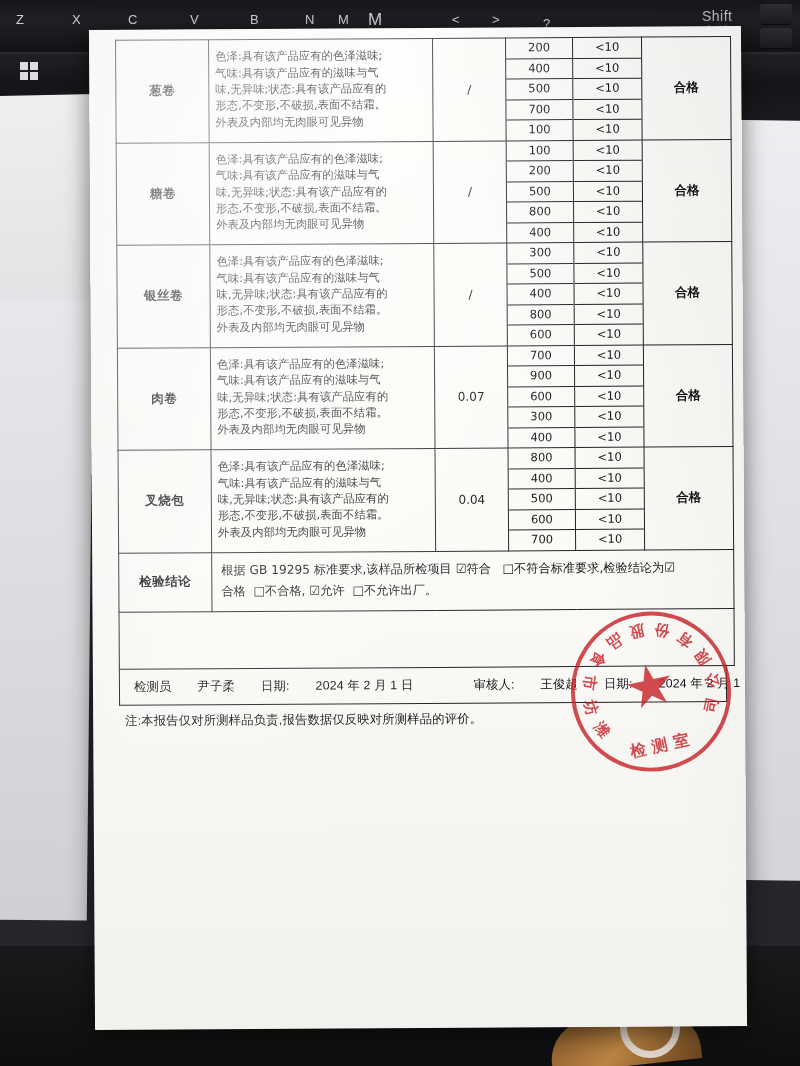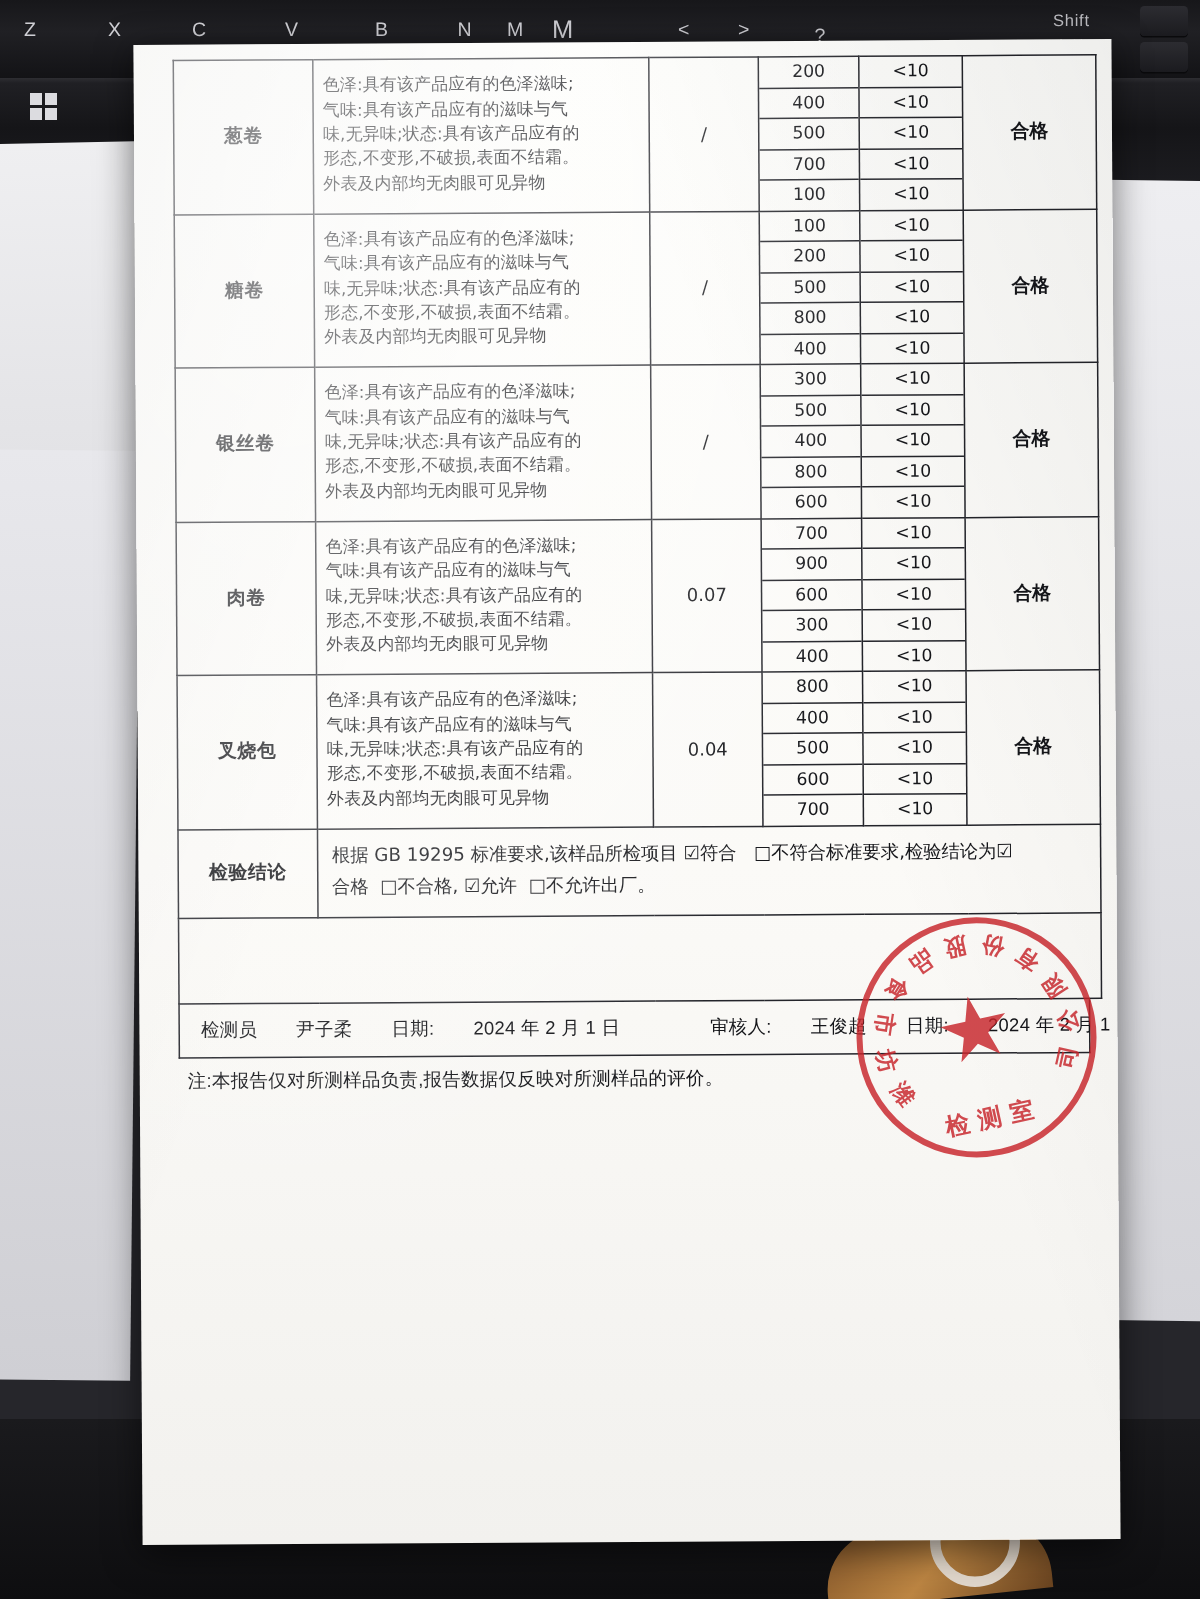--- a/index.html
+++ b/index.html
@@ -30,21 +30,21 @@
     height: 52px;
     background: linear-gradient(180deg,#17171a 0%, #202024 40%, #131316 100%);
   }
   .key {
     position: absolute;
     color: #cfcfd4;
     font-size: 13px;
     font-family: "Liberation Sans", sans-serif;
     letter-spacing: 0.5px;
   }
-  .key.small { font-size: 11px; color: #bdbdc2; }
+  .key.small { font-size: 14px; color: #bdbdc2; }
   .keycap {
     position: absolute;
     background: linear-gradient(180deg,#2c2c31,#1b1b1f);
     border-radius: 3px;
     box-shadow: 0 1px 0 #0a0a0c;
   }
   .win-logo {
     position: absolute;
     left: 20px; top: 62px;
     width: 18px; height: 18px;

